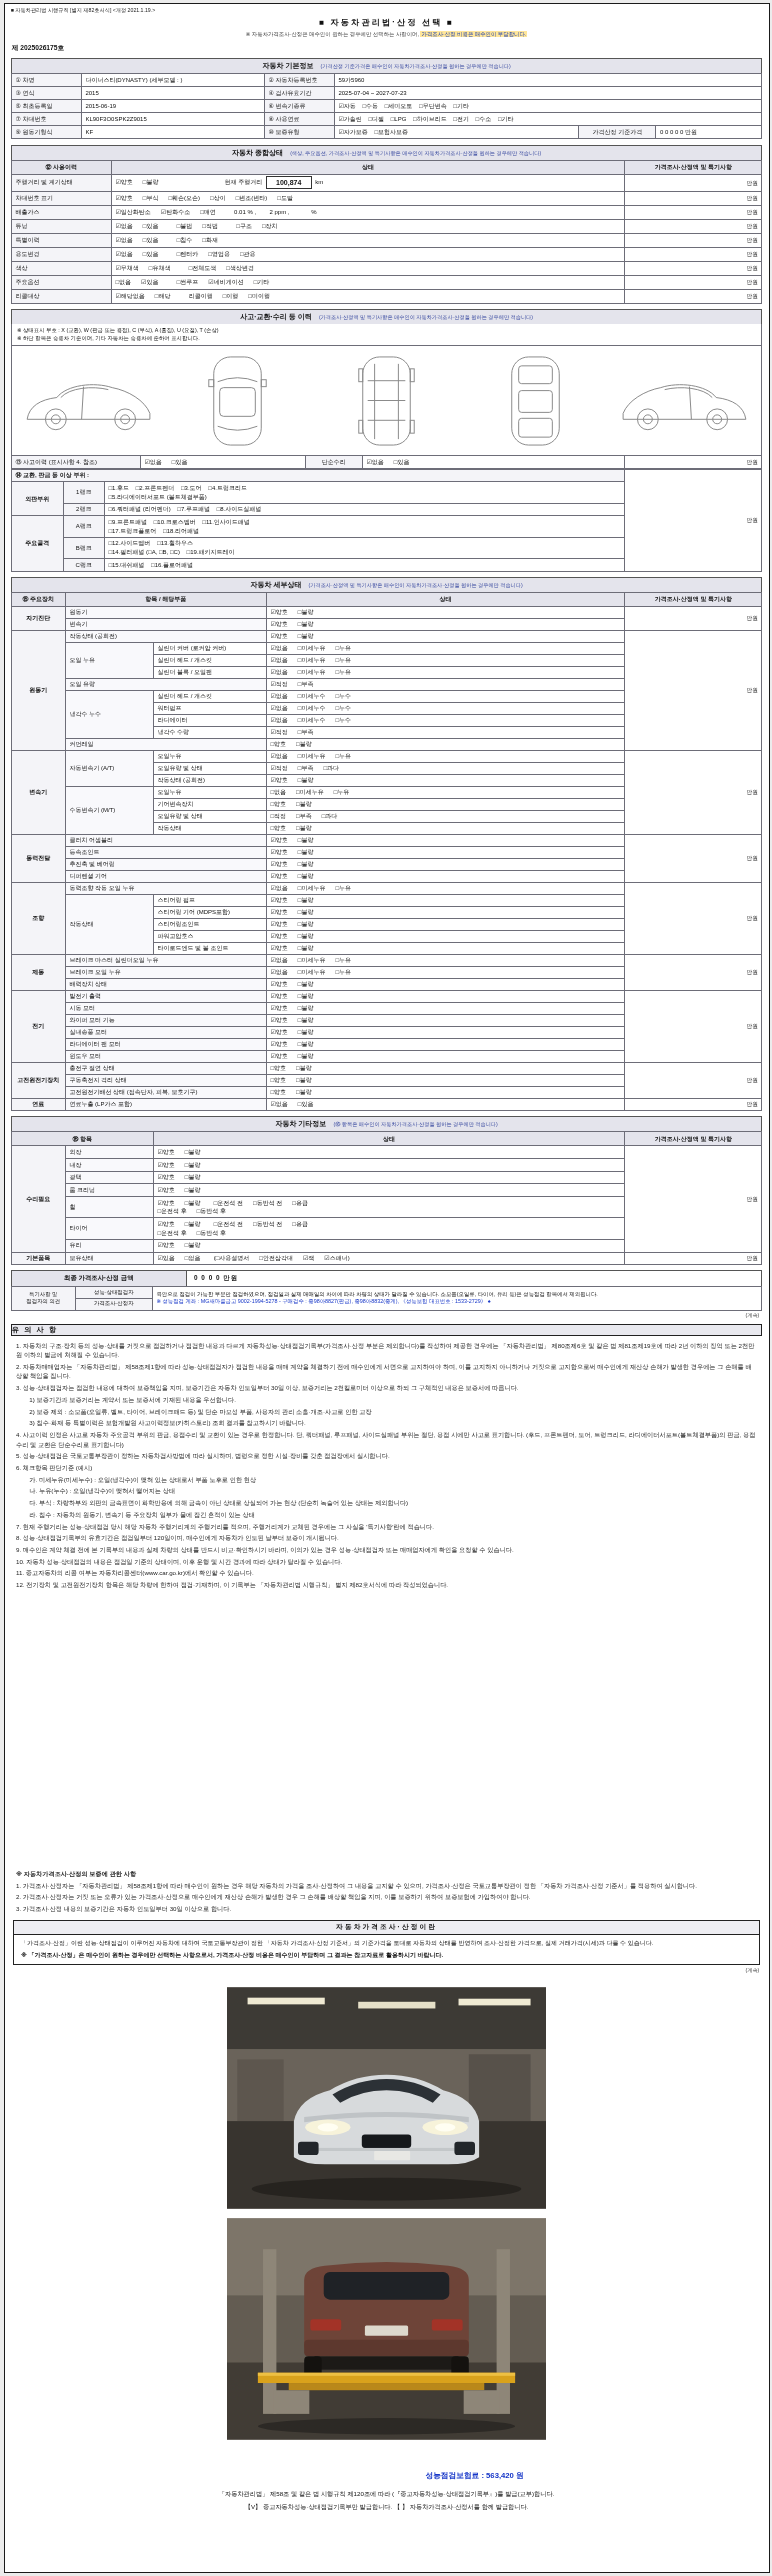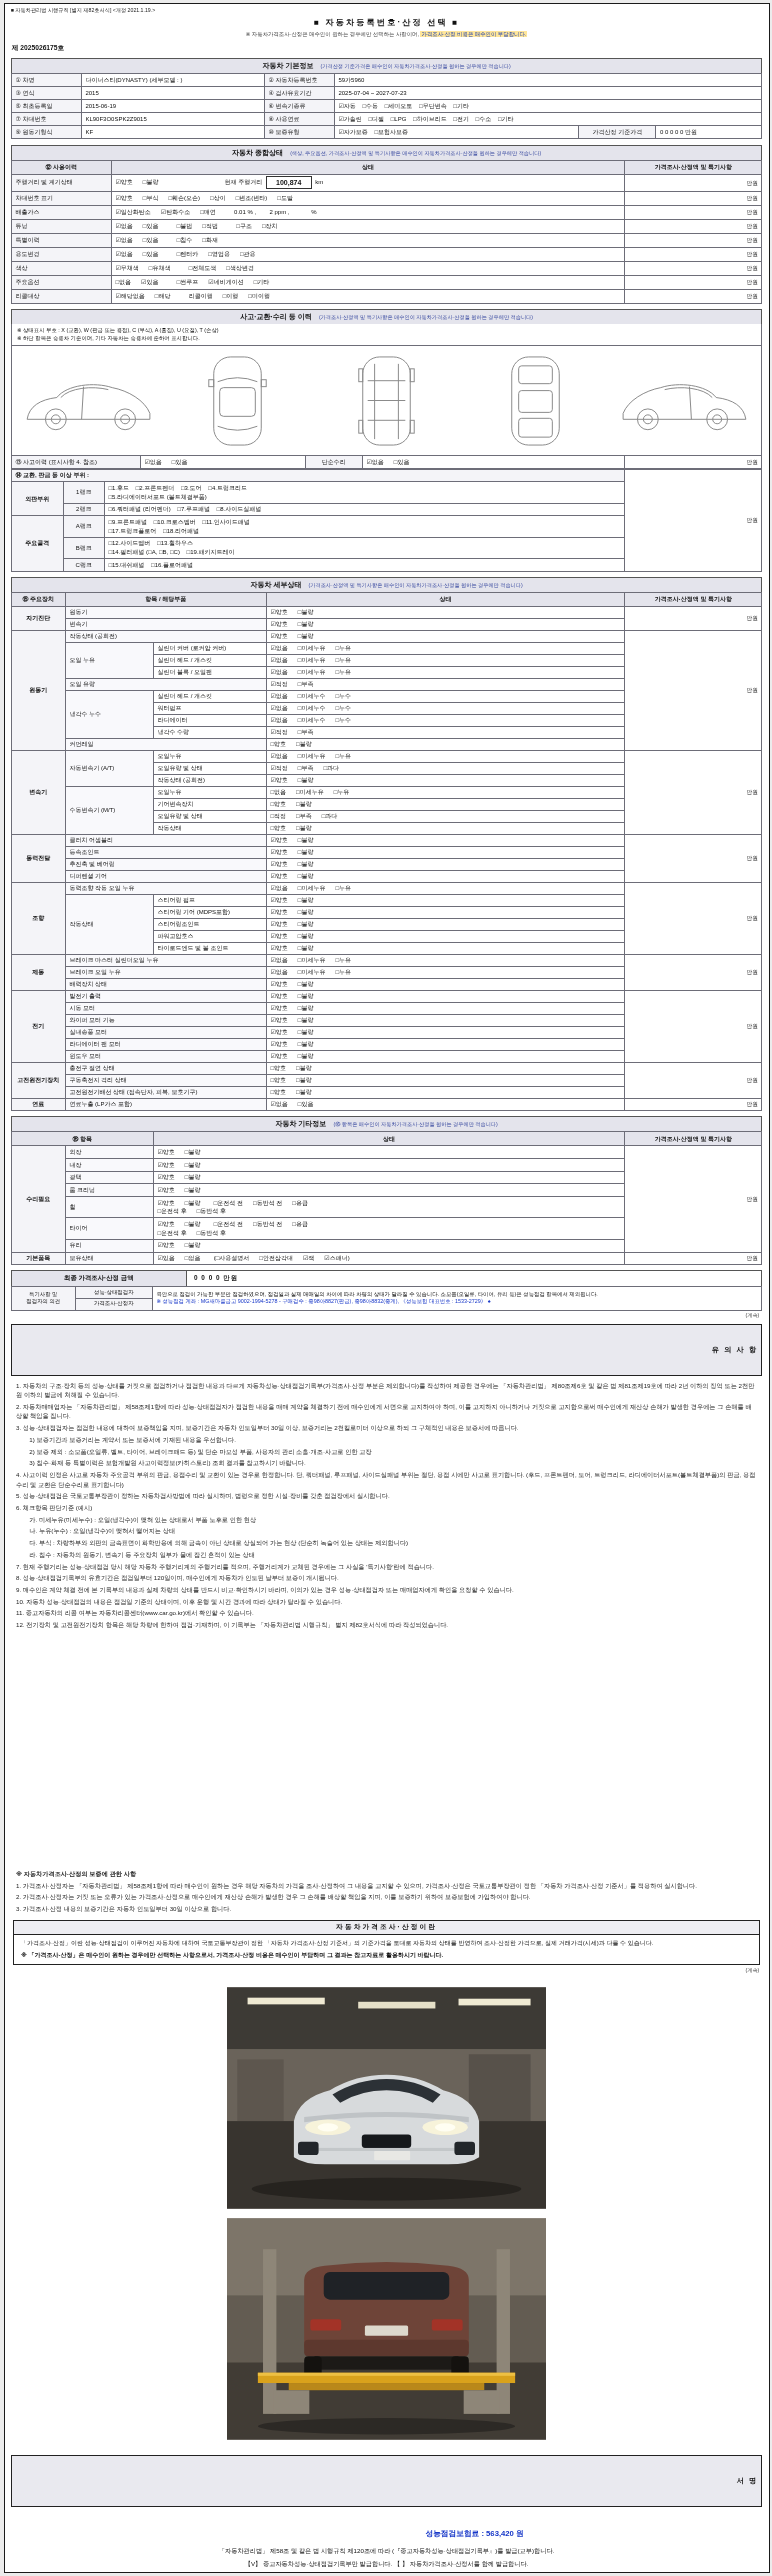--- a/index.html
+++ b/index.html
@@ -8,21 +8,21 @@
 .page{position:absolute;left:3.6px;top:3.1px;width:766px;height:2570px;background:#fff;border:1px solid #1a1a1a;padding:2.6px 6.2px 10.3px;}
 .formref{font-size:5.2px;color:#222;}
 .title{text-align:center;font-size:15.5px;font-weight:bold;letter-spacing:6.2px;margin-top:7.2px;}
 .subtitle{text-align:center;font-size:8.2px;font-weight:bold;letter-spacing:2.1px;margin-top:3.6px;}
 .subnote{text-align:center;font-size:5.4px;color:#444;margin-top:2.6px;}
 .subnote .hl{background:#ffe69a;color:#1b3faf;padding:0 1px;}
 .docno{font-size:6.7px;font-weight:bold;margin:6.2px 0 2.1px 1px;}
 .sec{margin-top:5.2px;}
 .secbar{background:#e4e4ec;border:0.5px solid #555;border-bottom:none;text-align:center;font-weight:bold;font-size:7px;padding:2.1px 0;}
 .secbar .note{font-weight:normal;font-size:5.2px;color:#35469e;margin-left:5.2px;letter-spacing:0;}
-.boxbar{border:0.5px solid #222;background:#e9e9ef;text-align:right;font-weight:bold;font-size:7.2px;letter-spacing:5.2px;padding:20px 0;}
+.boxbar{border:0.5px solid #222;background:#e9e9ef;text-align:left;font-weight:bold;font-size:7.2px;letter-spacing:5.2px;padding:0 0;}
 table.ftable{width:100%;border-collapse:collapse;table-layout:fixed;}
 .ftable td,.ftable th{border:0.5px solid #6d6d78;font-size:6px;padding:1.5px 3.6px;vertical-align:middle;word-break:break-all;line-height:1.45;}
 .ftable th{background:#e4e4ec;font-weight:bold;padding:2.1px 3.1px;}
 td.lab,.gcell,.icell{background:#f4f4f8;}
 td.lab{font-size:6px;}
 td.center,.gcell{text-align:center;}
 .state{white-space:pre-wrap;}
 td.price{text-align:right;color:#222;font-size:5.7px;background:#fff;}
 .gcell{font-weight:bold;}
 .icell{background:#f9f9fc;}
@@ -59,21 +59,21 @@
 .fee{color:#1636c8;font-weight:bold;font-size:7.7px;text-align:center;position:relative;left:88px;margin:21.6px 0 8.2px;}
 .signline{text-align:center;font-size:6.2px;margin-top:4.6px;color:#111;}
 </style>
 </head>
 <body>
 
 <div class="page">
 
   <div class="formref">■ 자동차관리법 시행규칙 [별지 제82호서식] &lt;개정 2021.1.19.&gt;</div>
 
-  <div class="subtitle">■ 자동차등록번호·산정 선택 ■</div>
+  <div class="subtitle">■ 자동차관리법·산정 선택 ■</div>
   <div class="subnote"><span>※ 자동차가격조사·산정은 매수인이 원하는 경우에만 선택하는 사항이며, </span><span class="hl">가격조사·산정 비용은 매수인이 부담합니다.</span></div>
 
   <div class="docno">제 2025026175호</div>
 
   <div class="sec">
     <div class="secbar">
       <span>자동차 기본정보</span>
       <span class="note">(가격산정 기준가격은 매수인이 자동차가격조사·산정을 원하는 경우에만 적습니다)</span>
     </div>
     <table class="ftable" id="basic-table">
@@ -702,20 +702,19 @@
         <rect x="60" y="300" width="500" height="6" fill="#eec043"></rect>
         <rect x="120" y="320" width="380" height="14" fill="#b9881a"></rect>
         <rect x="90" y="334" width="70" height="46" fill="#8e8678"></rect>
         <rect x="460" y="334" width="70" height="46" fill="#8e8678"></rect>
         <ellipse cx="310" cy="404" rx="250" ry="16" fill="#2c2925"></ellipse>
       </svg>
     </div>
   </div>
 
   <div class="sec">
-    <div class="boxbar">서명</div>
     <div class="fee">성능점검보험료 : 563,420 원</div>
     <div class="signline">「자동차관리법」 제58조 및 같은 법 시행규칙 제120조에 따라 (『중고자동차성능·상태점검기록부』)를 발급(교부)합니다.</div>
     <div class="signline">【V】 중고자동차성능·상태점검기록부만 발급합니다.        【  】 자동차가격조사·산정서를 함께 발급합니다.</div>
   </div>
 
 </div>
 
 
 </body></html>

